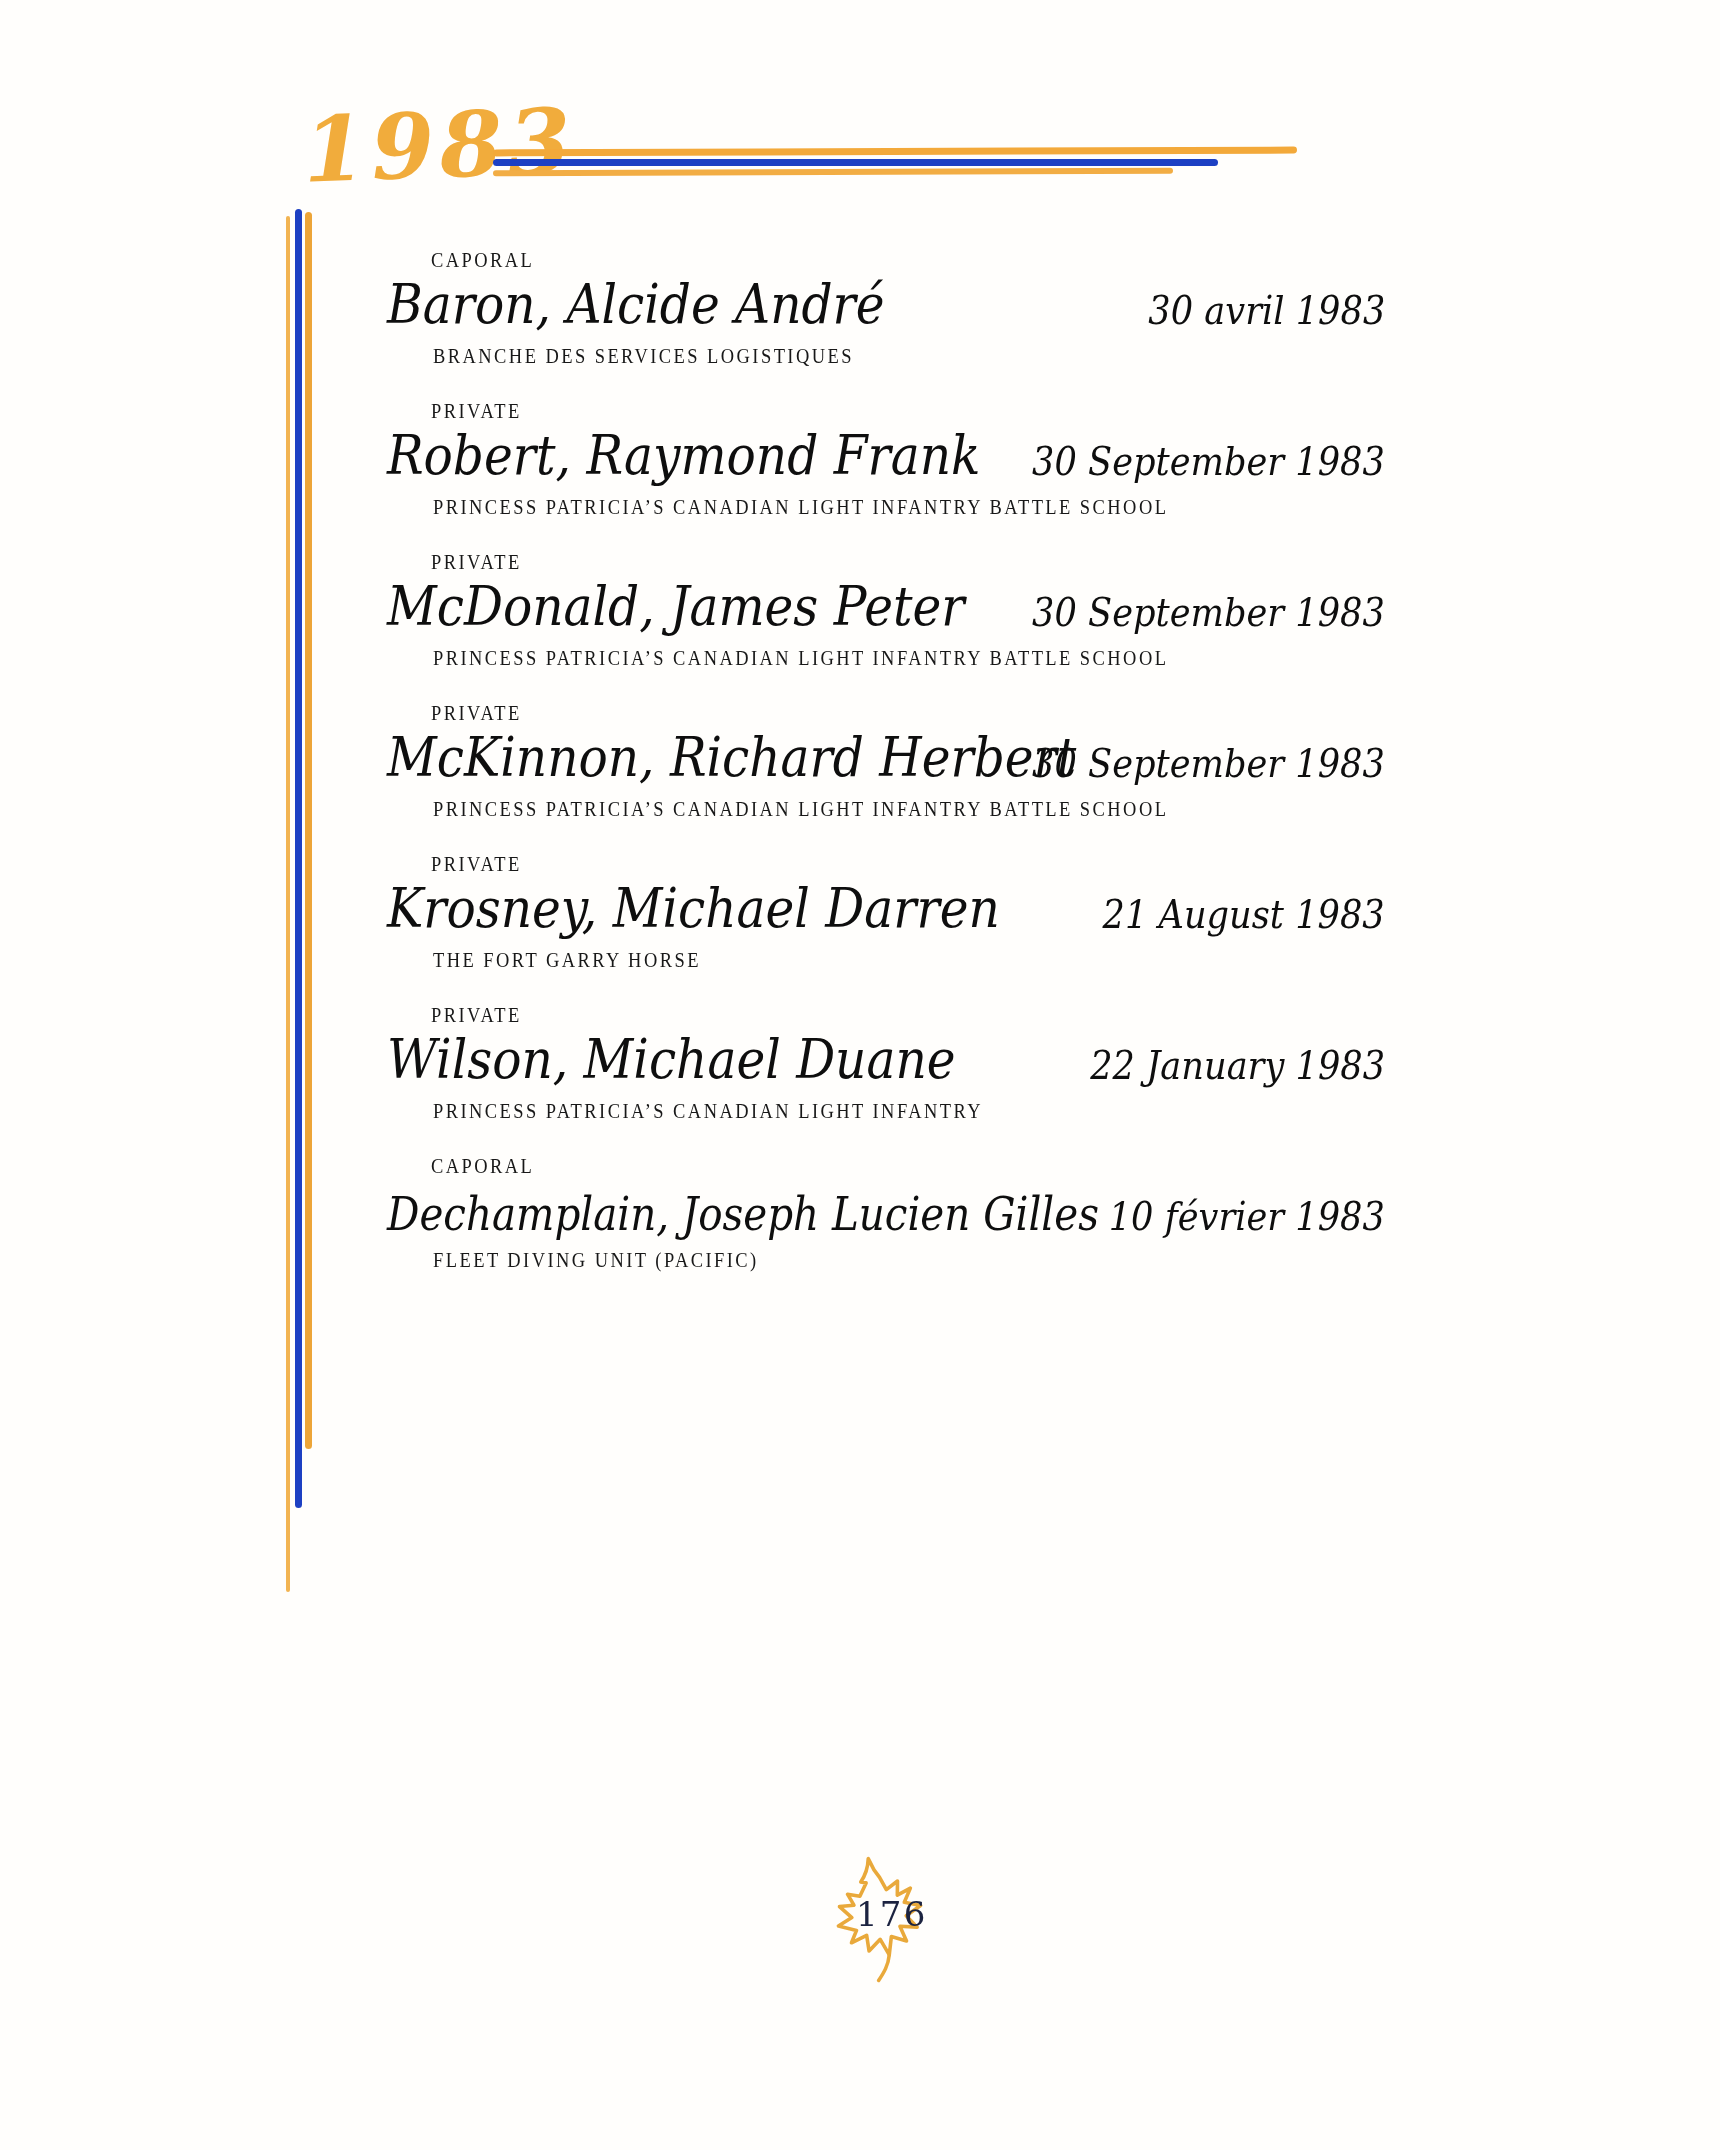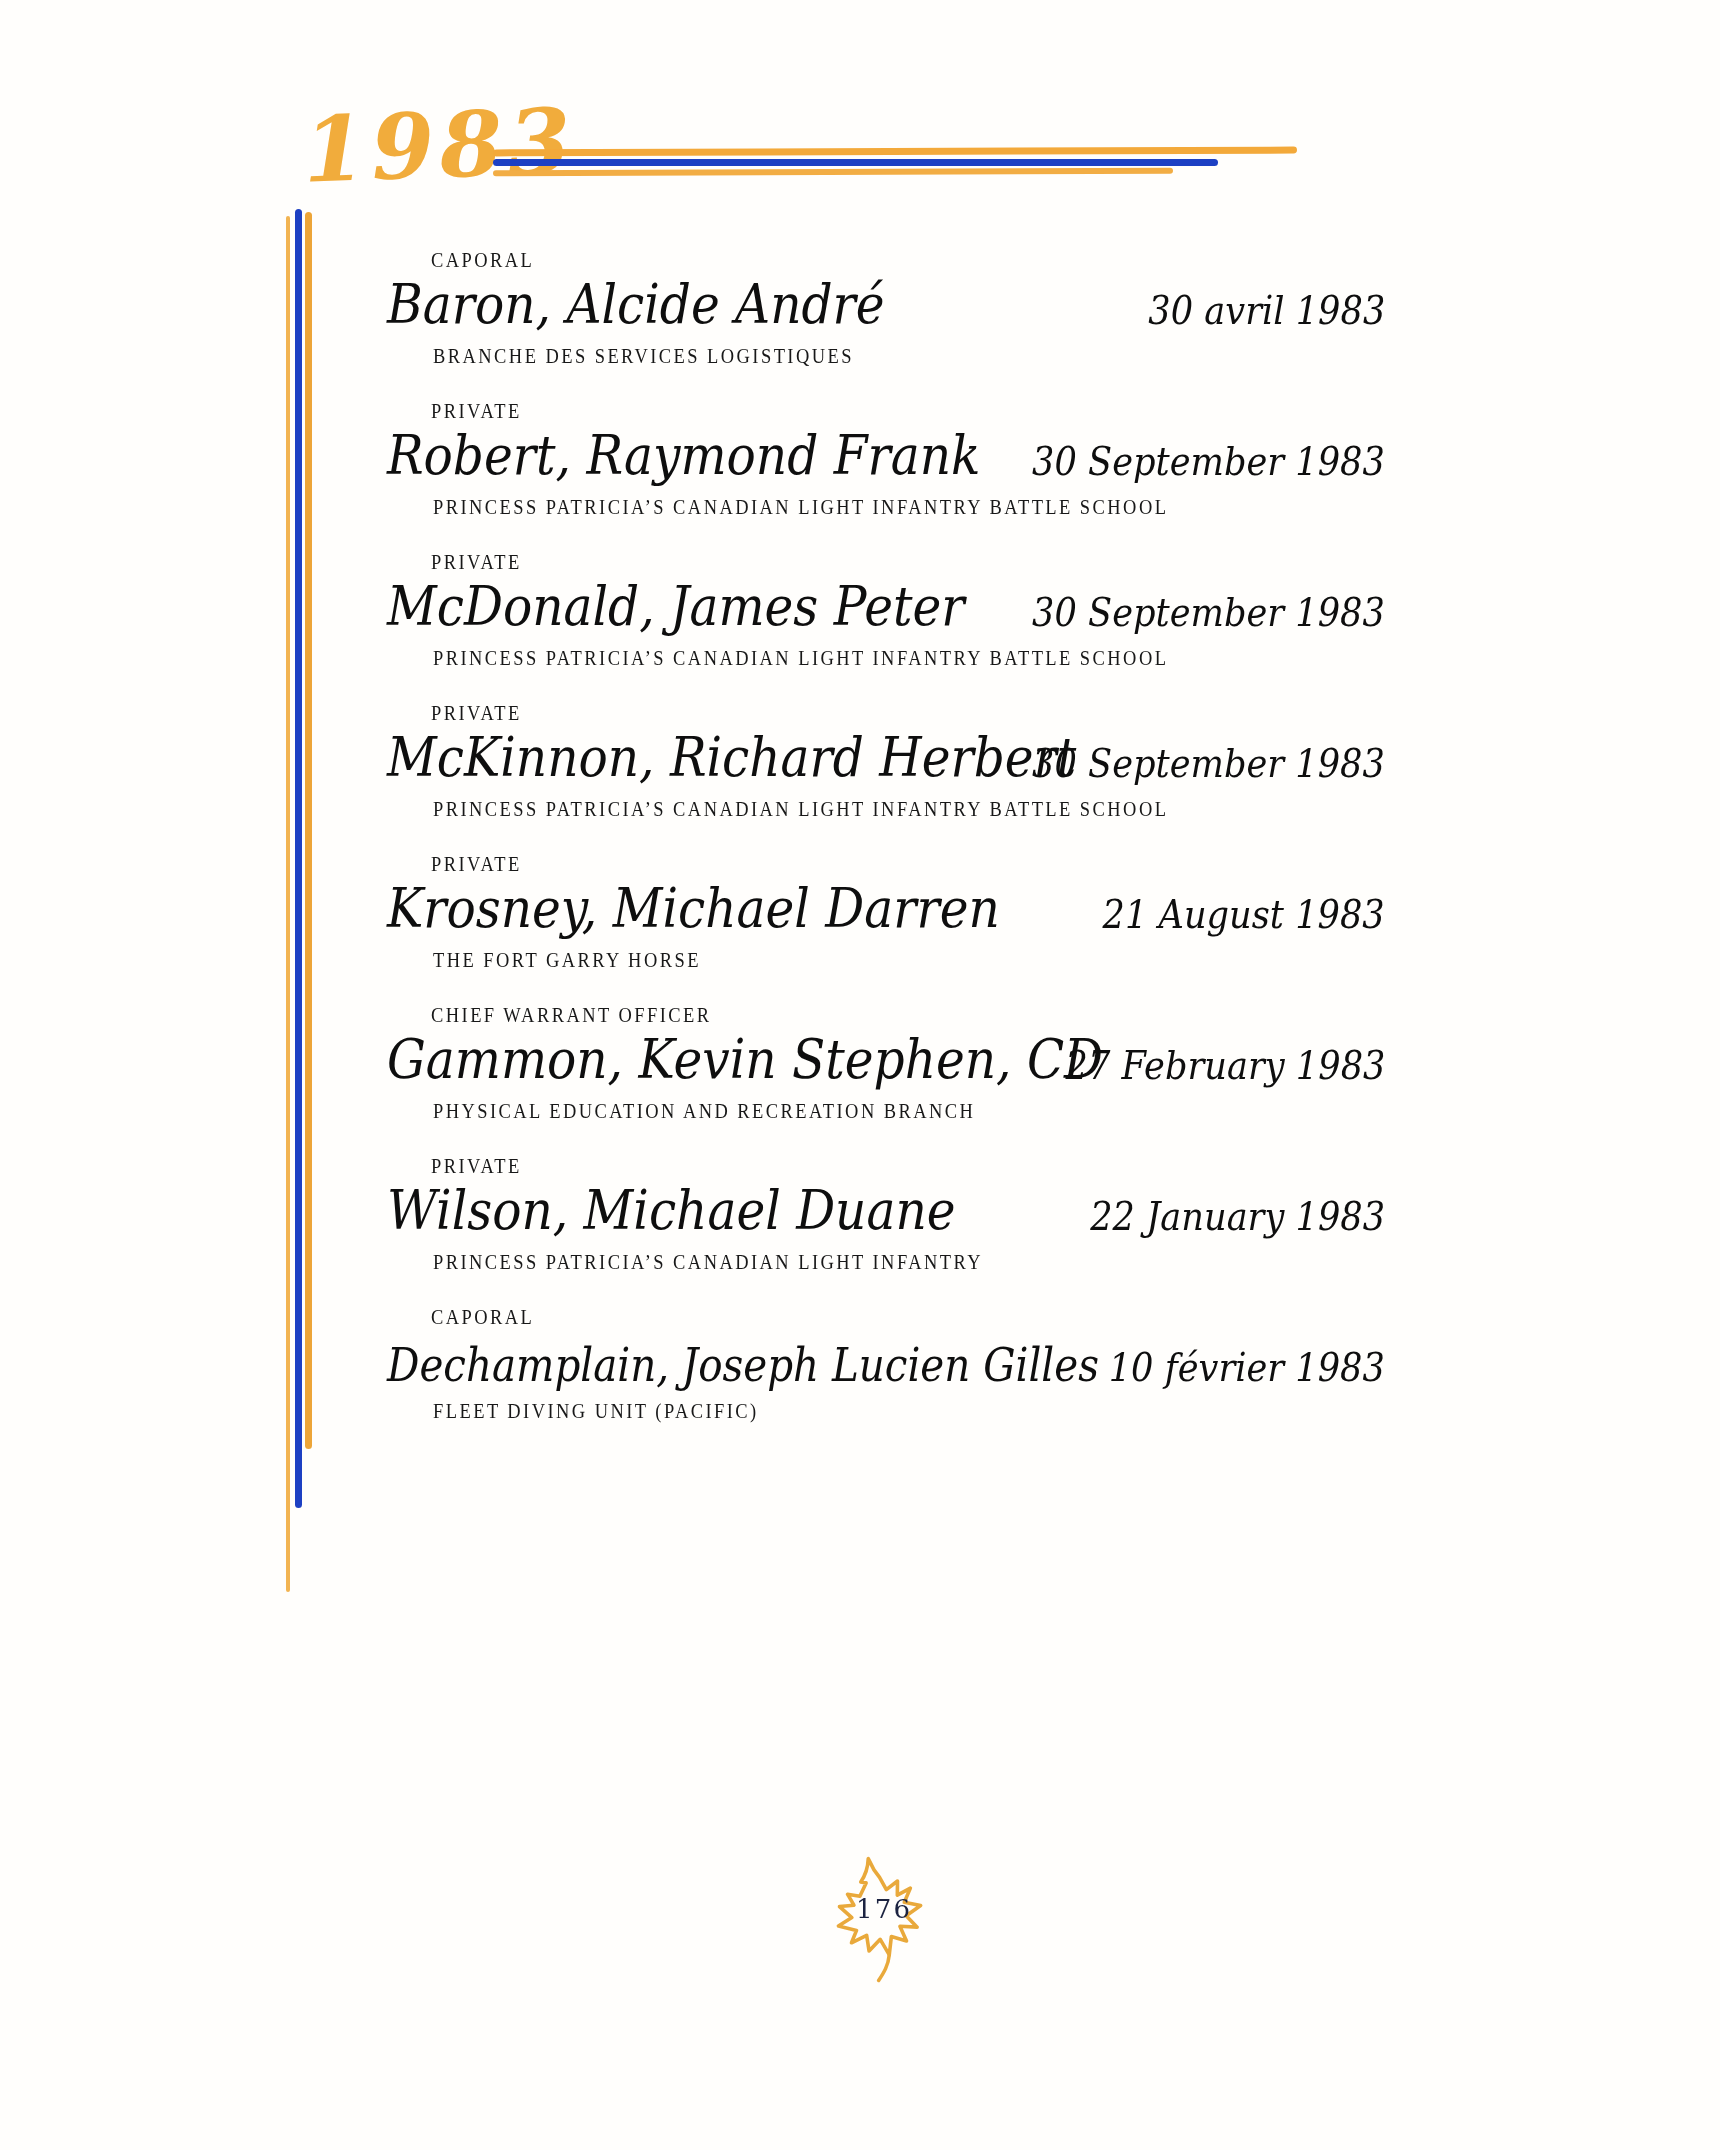--- a/index.html
+++ b/index.html
@@ -51,21 +51,21 @@
     white-space:nowrap;
     transform:scaleX(0.88); transform-origin:right center;
   }
   .entry.compact .name { font-size:47px; transform:scaleX(0.86); margin-top:8.6px; }
 
   
   .leaf-wrap { position:absolute; left:807px; top:1844px; width:151px; height:158px; }
   .leaf-wrap svg { position:absolute; left:0; top:0; }
   .page-number {
     position:absolute; left:49px; top:50px;
-    font-size:26px; color:#1c2340; letter-spacing:2.2px;
+    font-size:34px; color:#1c2340; letter-spacing:2.2px;
     font-family:"DejaVu Serif", serif;
   }
 </style>
 </head>
 <body>
 
 <div class="page">
 
   <div class="year">1983</div>
   <div class="rule rule-gold-top"></div>
@@ -106,26 +106,20 @@
       <span class="date">30 September 1983</span>
     </div>
 
     <div class="entry">
       <span class="rank">PRIVATE</span>
       <span class="name">Krosney, Michael Darren</span>
       <span class="unit">THE FORT GARRY HORSE</span>
       <span class="date">21 August 1983</span>
     </div>
 
-    <div class="entry">
-      <span class="rank">CHIEF WARRANT OFFICER</span>
-      <span class="name">Gammon, Kevin Stephen, CD</span>
-      <span class="unit">PHYSICAL EDUCATION AND RECREATION BRANCH</span>
-      <span class="date">27 February 1983</span>
-    </div>
 
     <div class="entry">
       <span class="rank">PRIVATE</span>
       <span class="name">Wilson, Michael Duane</span>
       <span class="unit">PRINCESS PATRICIA’S CANADIAN LIGHT INFANTRY</span>
       <span class="date">22 January 1983</span>
     </div>
 
 
 

